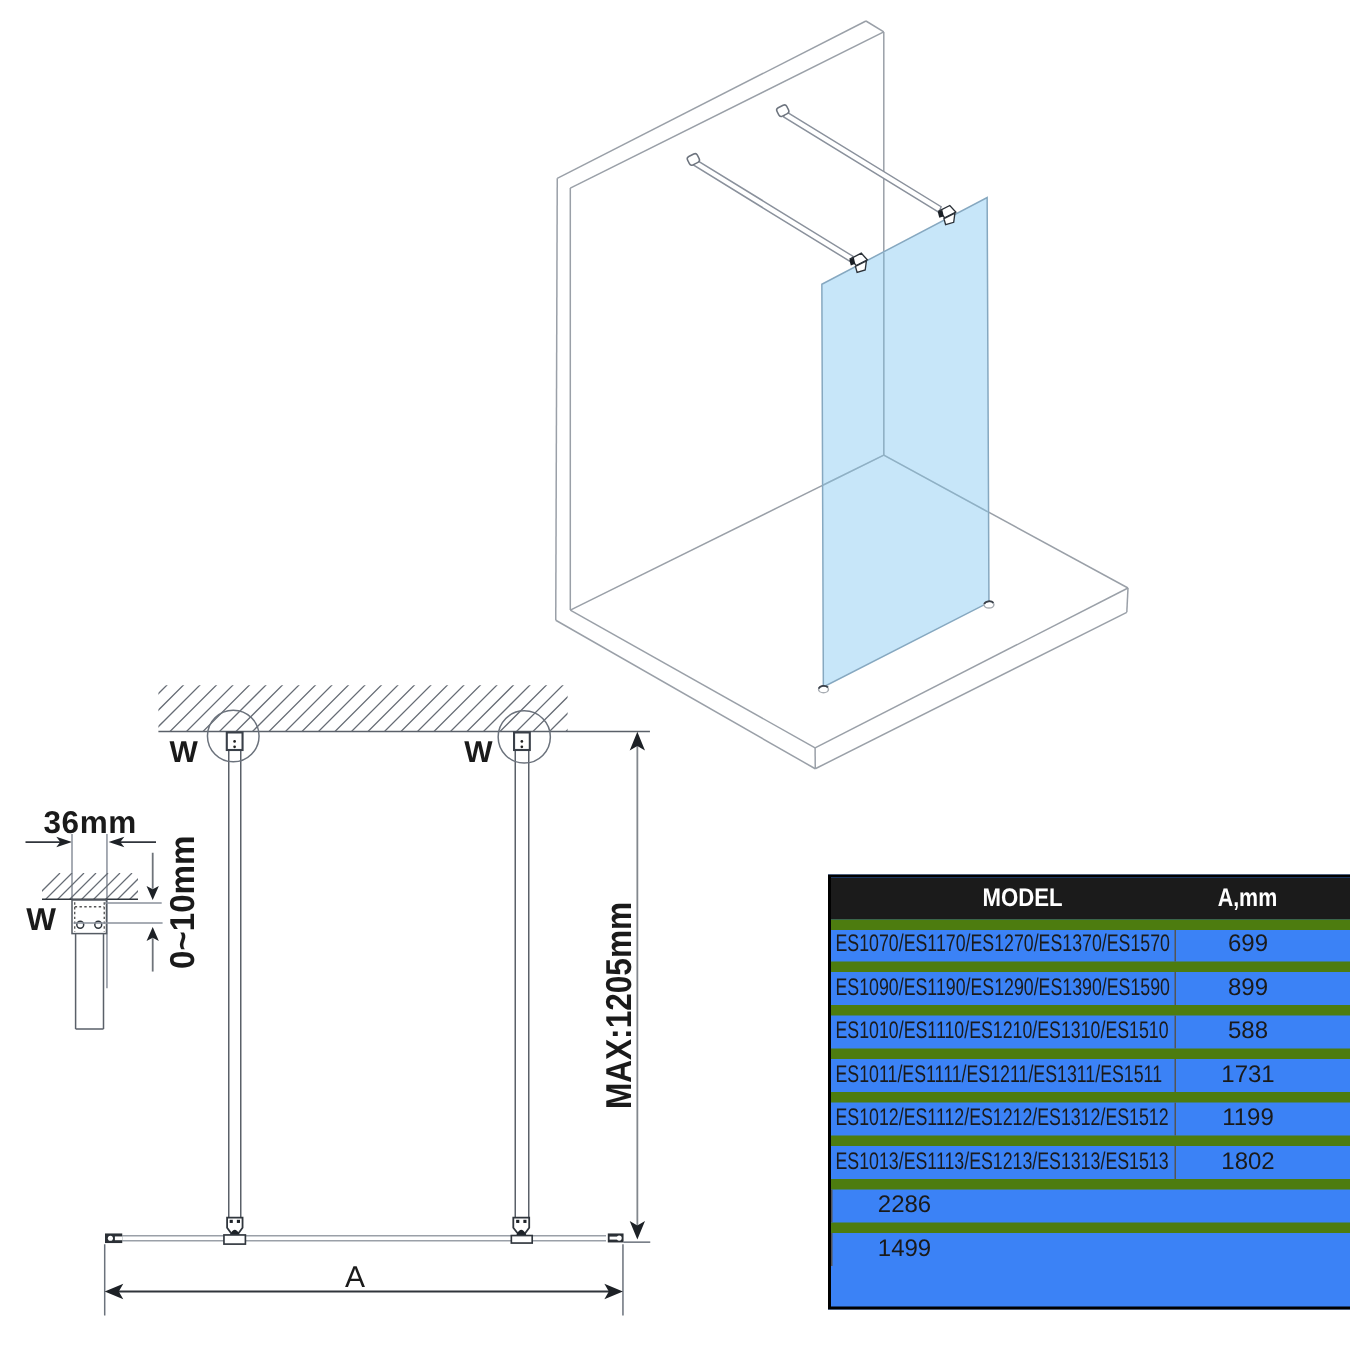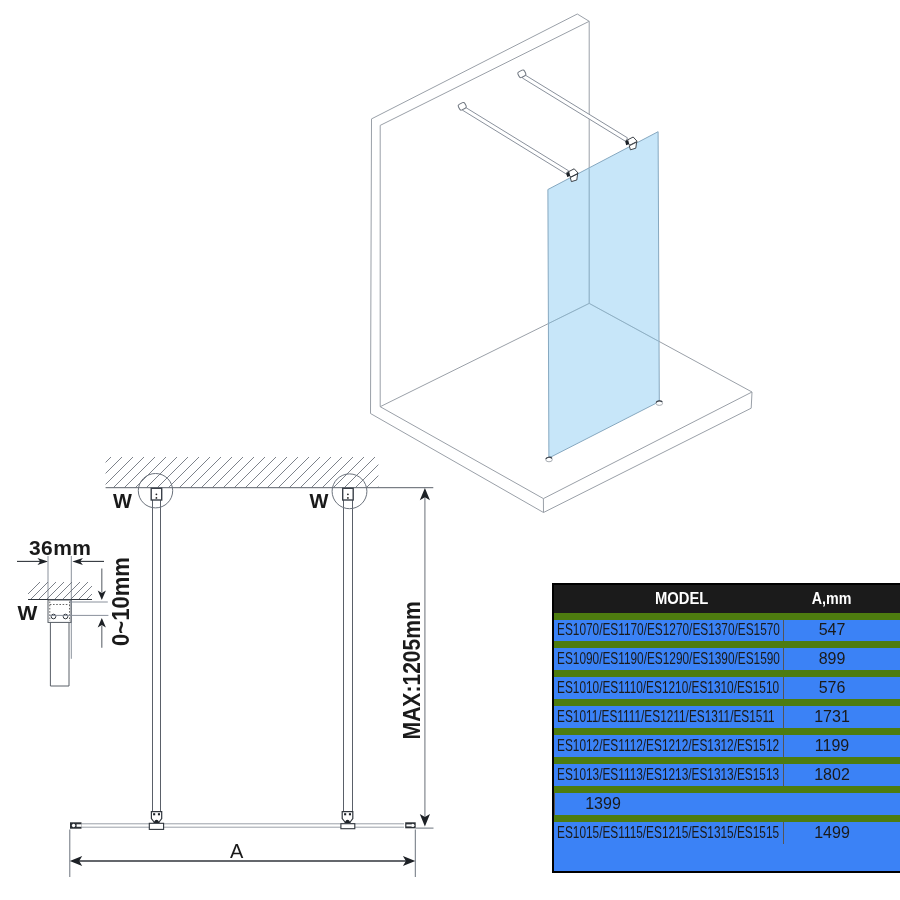--- a/index.html
+++ b/index.html
@@ -225,51 +225,50 @@
 
   <div class="hdr">
         <div class="c1"><b style="display:inline-block;transform:scaleX(0.87);">MODEL</b></div>
         <div class="c2">
           <b style="display:inline-block;transform:scaleX(0.84);">A,mm</b>
         </div>
       </div>
 
   <div class="row">
         <div class="c1"><span>ES1070/ES1170/ES1270/ES1370/ES1570</span></div>
-        <div class="c2">547</div>
+        <div class="c2">699</div>
       </div>
 
 
   <div class="row">
         <div class="c1"><span>ES1090/ES1190/ES1290/ES1390/ES1590</span></div>
         <div class="c2">899</div>
       </div>
 
   <div class="row">
         <div class="c1"><span>ES1010/ES1110/ES1210/ES1310/ES1510</span></div>
-        <div class="c2">576</div>
+        <div class="c2">588</div>
       </div>
 
   <div class="row">
         <div class="c1"><span>ES1011/ES1111/ES1211/ES1311/ES1511</span></div>
         <div class="c2">1731</div>
       </div>
 
   <div class="row">
         <div class="c1"><span>ES1012/ES1112/ES1212/ES1312/ES1512</span></div>
         <div class="c2">1199</div>
       </div>
 
   <div class="row">
         <div class="c1"><span>ES1013/ES1113/ES1213/ES1313/ES1513</span></div>
         <div class="c2">1802</div>
       </div>
 
   <div class="row">
-        <div class="c2">1399</div>
-      </div>
-
-  <div class="row">
-        <div class="c1"><span>ES1015/ES1115/ES1215/ES1315/ES1515</span></div>
+        <div class="c2">2286</div>
+      </div>
+
+  <div class="row">
         <div class="c2">1499</div>
       </div>
 </div>
 </div>
 
 </body></html>

